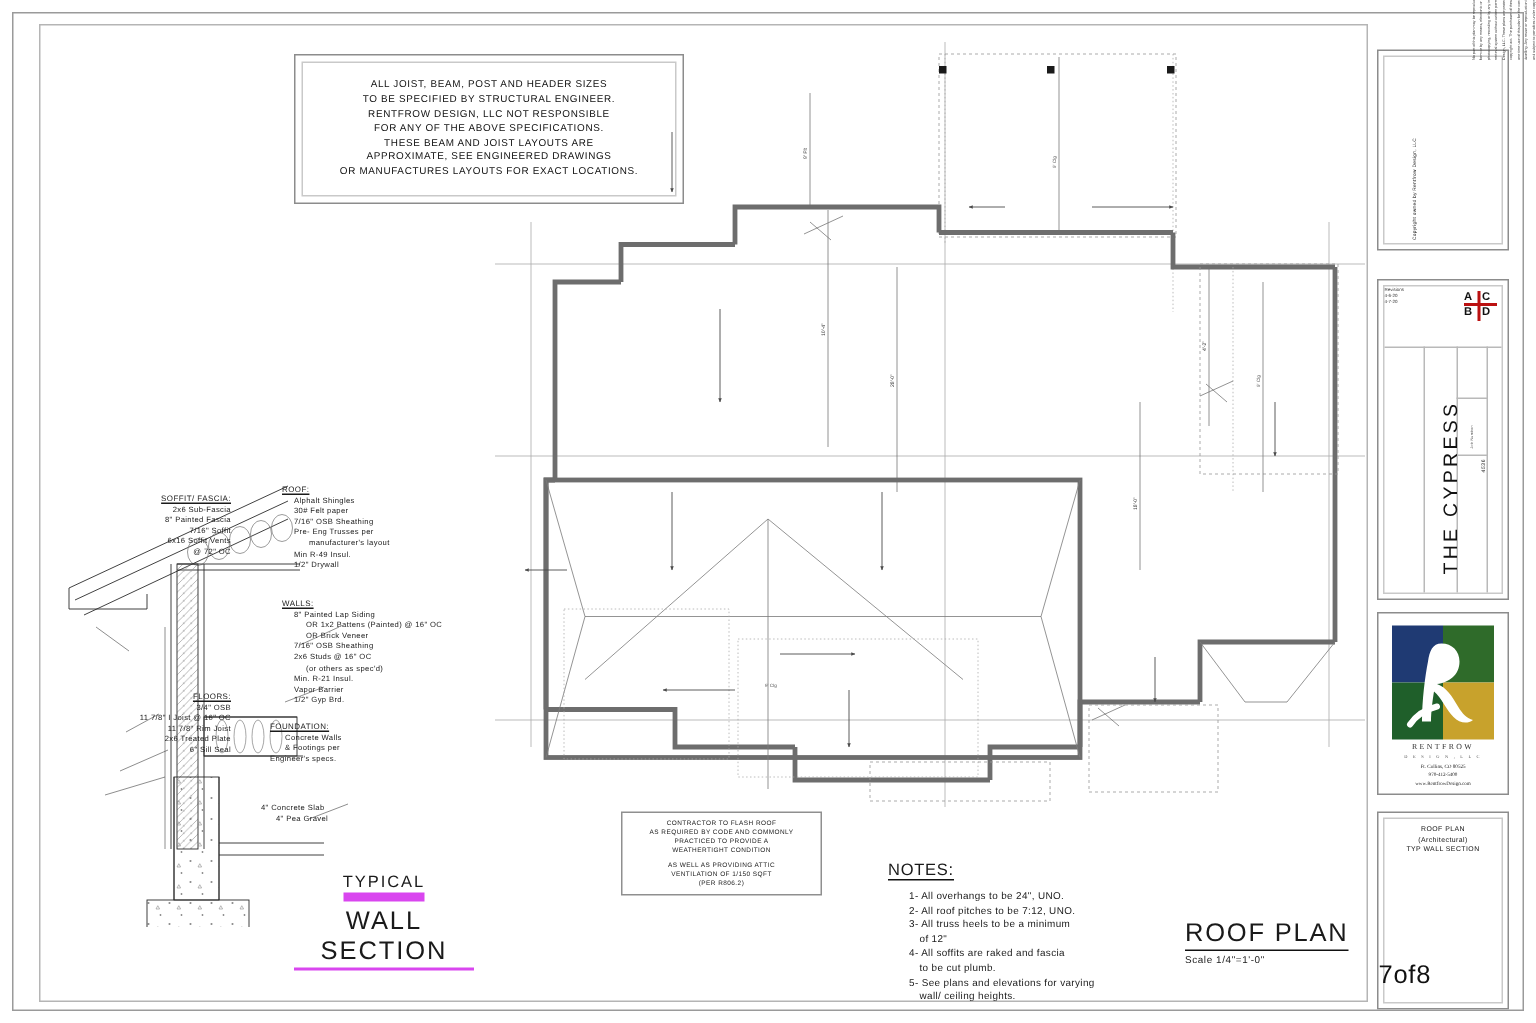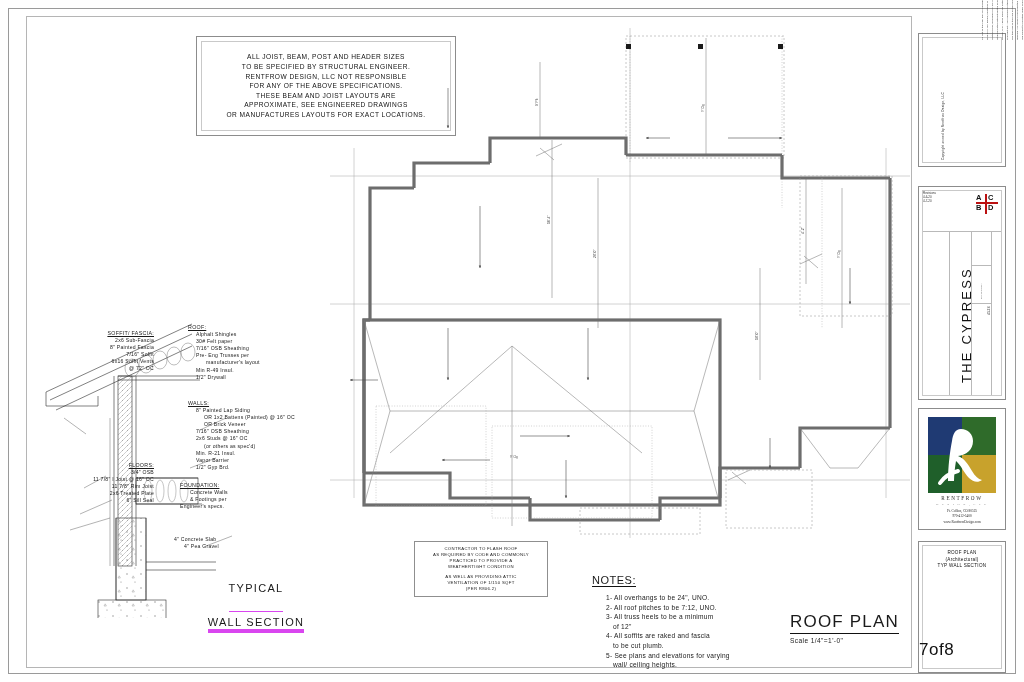--- a/index.html
+++ b/index.html
@@ -26,22 +26,22 @@
   
   #wallsection{position:absolute;left:40px;top:318px;width:280px;height:300px;}
   #wallsection svg{position:absolute;left:0;top:0;}
   .spec{position:absolute;white-space:nowrap;}
   .spec .hd{font-size:5.3px;line-height:7.1px;text-decoration:underline;letter-spacing:.3px;}
   .spec .ln{font-size:5.1px;line-height:7.1px;letter-spacing:.25px;}
   .spec.right{text-align:left;}
   .spec.lefty{text-align:right;}
 
   #wstitle{position:absolute;left:196px;top:578px;width:120px;text-align:center;}
-  #wstitle .t1{font-size:11px;letter-spacing:1.3px;border-bottom:1px solid #d946ef;display:inline-block;padding-bottom:17px;}
-  #wstitle .t2{font-size:11px;letter-spacing:1.3px;border-bottom:4px solid #d946ef;display:inline-block;padding-bottom:1px;margin-top:3px;}
+  #wstitle .t1{font-size:11px;letter-spacing:1.3px;border-bottom:6px solid #d946ef;display:inline-block;padding-bottom:1px;}
+  #wstitle .t2{font-size:17px;letter-spacing:1.3px;border-bottom:2px solid #d946ef;display:inline-block;padding-bottom:1px;margin-top:3px;}
 
   
   #flashnote{position:absolute;left:414px;top:541px;width:132px;height:54px;border:1px solid #8f8f8f;background:#fff;
      display:flex;flex-direction:column;align-items:center;justify-content:center;}
   #flashnote .l{font-size:4.3px;line-height:6px;letter-spacing:.3px;text-align:center;white-space:nowrap;}
   #flashnote .gap{height:4px;}
 
   
   #notes{position:absolute;left:592px;top:540px;width:220px;margin-top:30px;}
   #notes .hd{font-size:11px;letter-spacing:.5px;border-bottom:1px solid #111;display:inline-block;padding-bottom:0px;}

